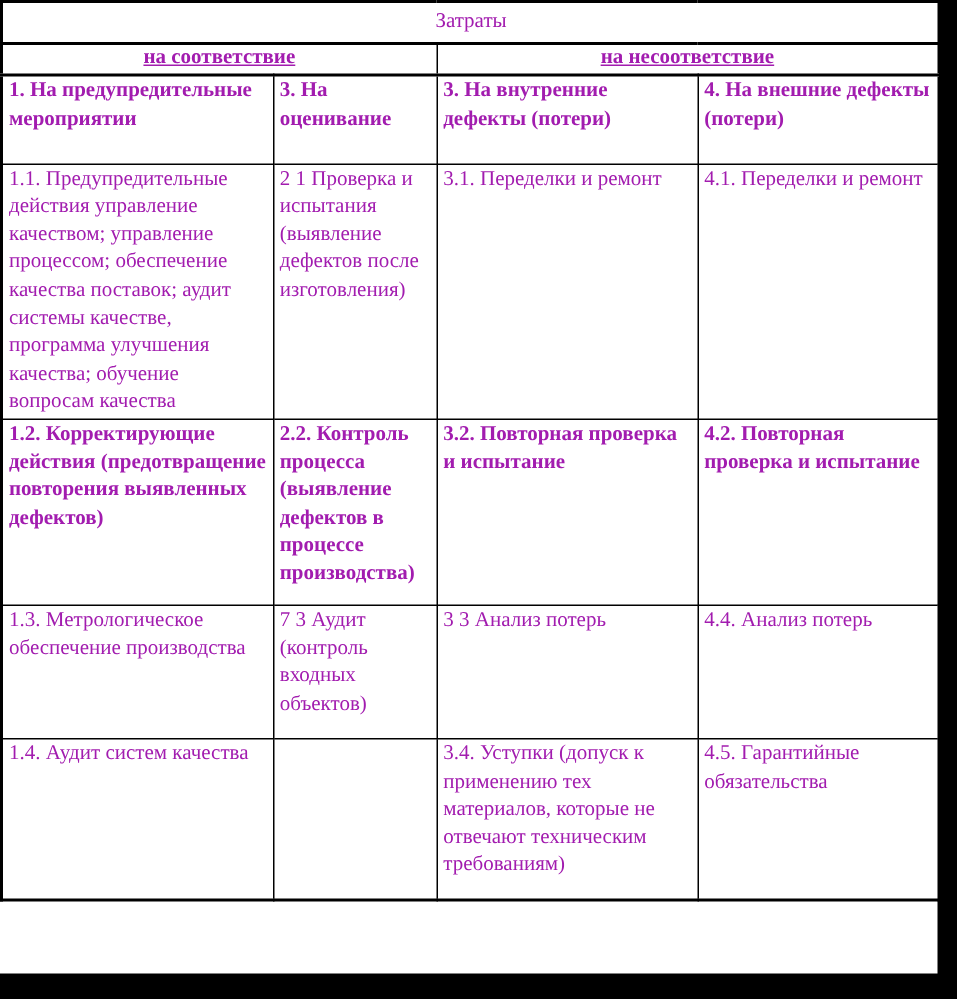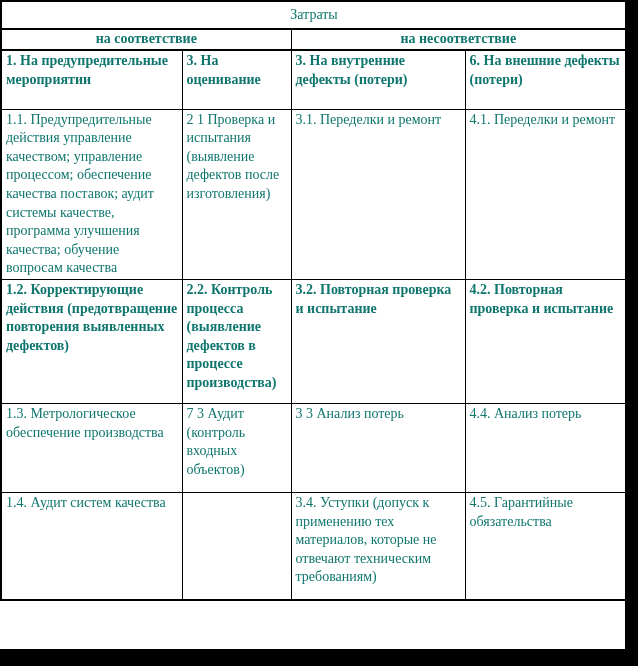--- a/index.html
+++ b/index.html
@@ -20,21 +20,21 @@
     height: 649px;
     background: #ffffff;
   }
   table.costs {
     border-collapse: collapse;
     table-layout: fixed;
     width: 625px;
     font-family: "Liberation Serif", "DejaVu Serif", serif;
     font-size: 14px;
     line-height: 1.33;
-    color: #0f766e;
+    color: #a21caf;
     border: 2px solid #000000;
   }
   table.costs td {
     border: 1px solid #000000;
     padding: 1px 3px 1px 4px;
     vertical-align: top;
     word-wrap: break-word;
     background: #ffffff;
   }
   tr.title-row td {
@@ -43,20 +43,21 @@
     height: 24px;
     border-bottom: 2px solid #000000;
   }
   tr.group-row td {
     text-align: center;
     vertical-align: middle;
     font-weight: bold;
     height: 19px;
     padding: 0 2px;
     border-bottom: 2px solid #000000;
+    text-decoration: underline;
   }
   tr.r0 { height: 59px; font-weight: bold; }
   tr.r1 { height: 163px; }
   tr.r2 { height: 124px; font-weight: bold; }
   tr.r3 { height: 89px; padding-left: 36px; }
   tr.r4 { height: 108px; margin-top: 11px; }
   tr.r5 { height: 52px; }
 </style>
 </head>
 <body>
@@ -74,21 +75,21 @@
         <td colspan="4">Затраты</td>
       </tr>
       <tr class="group-row">
         <td colspan="2">на соответствие</td>
         <td colspan="2">на несоответствие</td>
       </tr>
       <tr class="r0">
         <td>1. На предупредительные мероприятии</td>
         <td>3. На оценивание</td>
         <td>3. На внутренние дефекты (потери)</td>
-        <td>6. На внешние дефекты (потери)</td>
+        <td>4. На внешние дефекты (потери)</td>
       </tr>
       <tr class="r1">
         <td>1.1. Предупредительные действия управление качеством; управление процессом; обеспечение качества поставок; аудит системы качестве, программа улучшения качества; обучение вопросам качества</td>
         <td>2 1  Проверка и испытания (выявление дефектов после изготовления)</td>
         <td>3.1. Переделки и ремонт</td>
         <td>4.1. Переделки и ремонт</td>
       </tr>
       <tr class="r2">
         <td>1.2. Корректирующие действия (предотвращение повторения выявленных дефектов)</td>
         <td>2.2. Контроль процесса (выявление дефектов в процессе производства)</td>

